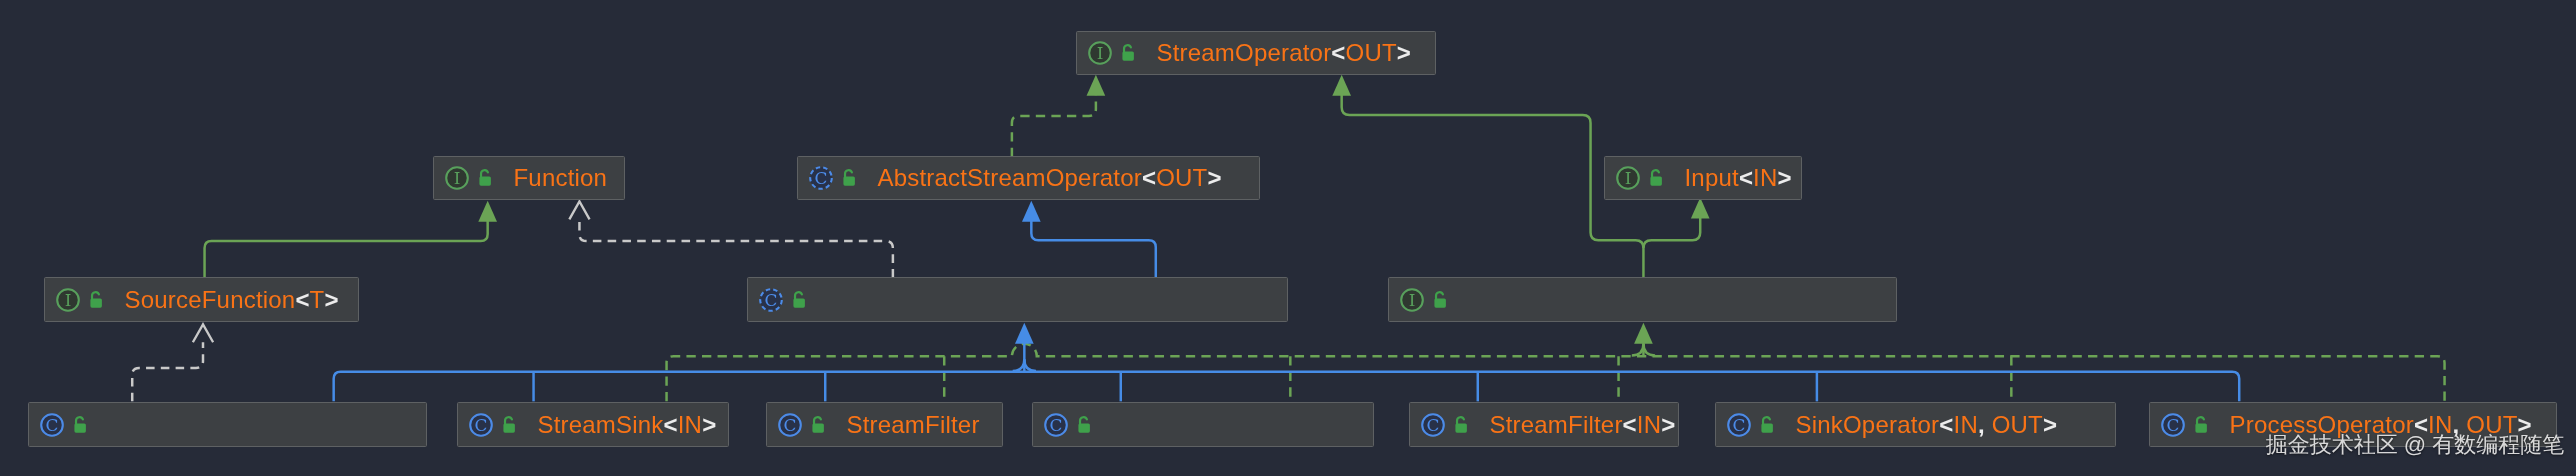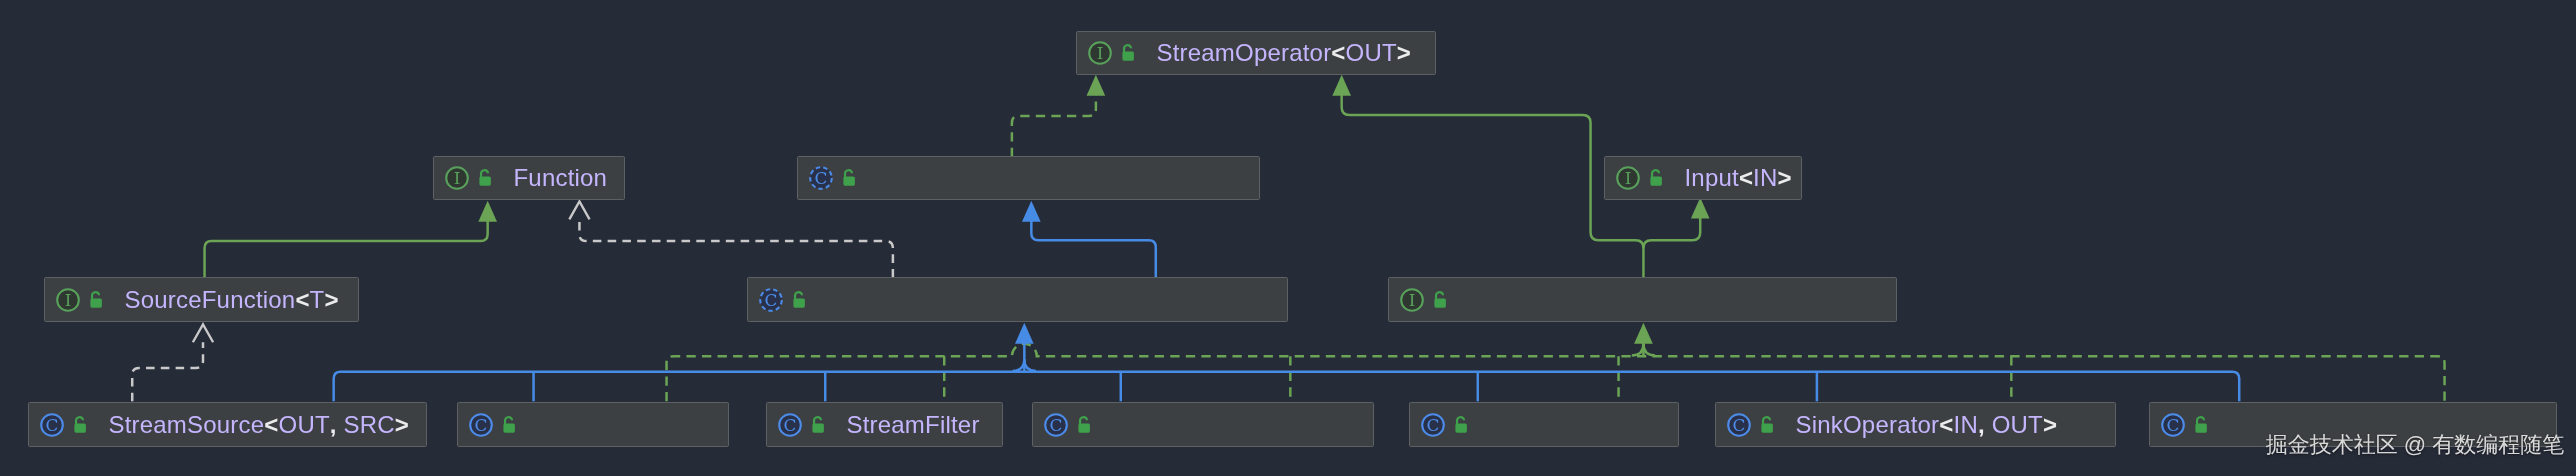--- a/index.html
+++ b/index.html
@@ -20,21 +20,21 @@
     border-radius:1.6px;
     box-sizing:border-box;
     display:flex;align-items:center;
     padding:0 14px 0 10px;
     gap:7px;
     white-space:nowrap;
     cursor:default;
   }
   .node .icon{display:flex;align-items:center;flex:none;}
   .label{margin-left:13.2px;font-size:24px;letter-spacing:0.2px;}
-  .nm{color:#c4b5fd;text-align:center;}
+  .nm{color:#f97316;text-align:center;}
   .br{color:#ECECEC;font-weight:600;}
   #watermark{
     position:absolute;right:11.7px;bottom:16px;z-index:3;
     font-size:22px;color:rgba(232,232,232,.92);
     text-shadow:0 0.8px 2.3px rgba(0,0,0,.6);
     font-family:"Liberation Sans", sans-serif;
   }
 </style>
 </head>
 <body>
@@ -112,20 +112,21 @@
             <circle cx="10" cy="10" r="8.3" fill="#283149" stroke="#4C8BE8" stroke-width="1.6" stroke-dasharray="3.4 2.4"></circle>
             <text x="10" y="14.6" text-anchor="middle" font-size="13" font-family="'DejaVu Serif',serif" fill="#4C8BE8">C</text>
           </svg>
         </span>
         <span class="icon">
           <svg width="16.3" height="19.5" viewBox="0 0 14 17">
             <path d="M3.4 7.6 V5.0 a3.1 3.1 0 0 1 6 -1.1" fill="none" stroke="#3FA14B" stroke-width="1.9" stroke-linecap="round"></path>
             <rect x="2" y="7.4" width="10" height="8" rx="1.4" fill="#3FA14B"></rect>
           </svg>
         </span>
+        <span class="label"><span class="nm">AbstractStreamOperator</span><span class="br">&lt;</span><span class="nm">OUT</span><span class="br">&gt;</span></span>
       </div>
       <div class="node" style="left: 1604px; top: 156px; width: 198px; height: 44px;">
         <span class="icon">
           <svg width="26" height="26" viewBox="0 0 20 20">
             <circle cx="10" cy="10" r="8.3" fill="#2F3830" stroke="#58A05C" stroke-width="1.6"></circle>
             <text x="10" y="14.6" text-anchor="middle" font-size="13" font-family="'DejaVu Serif',serif" fill="#58A05C">I</text>
           </svg>
         </span>
         <span class="icon">
           <svg width="16.3" height="19.5" viewBox="0 0 14 17">
@@ -184,35 +185,35 @@
             <circle cx="10" cy="10" r="8.3" fill="#283149" stroke="#4C8BE8" stroke-width="1.6"></circle>
             <text x="10" y="14.6" text-anchor="middle" font-size="13" font-family="'DejaVu Serif',serif" fill="#4C8BE8">C</text>
           </svg>
         </span>
         <span class="icon">
           <svg width="16.3" height="19.5" viewBox="0 0 14 17">
             <path d="M3.4 7.6 V5.0 a3.1 3.1 0 0 1 6 -1.1" fill="none" stroke="#3FA14B" stroke-width="1.9" stroke-linecap="round"></path>
             <rect x="2" y="7.4" width="10" height="8" rx="1.4" fill="#3FA14B"></rect>
           </svg>
         </span>
-        <span class="label"><span class="nm">StreamSource</span><span class="br">&lt;</span><span class="nm">OUT</span><span class="br">, </span><span class="nm">SRC</span><span class="br">&gt;</span></span>
       </div>
       <div class="node" style="left: 457px; top: 402px; width: 272px; height: 45px;">
         <span class="icon">
           <svg width="26" height="26" viewBox="0 0 20 20">
             <circle cx="10" cy="10" r="8.3" fill="#283149" stroke="#4C8BE8" stroke-width="1.6"></circle>
             <text x="10" y="14.6" text-anchor="middle" font-size="13" font-family="'DejaVu Serif',serif" fill="#4C8BE8">C</text>
           </svg>
         </span>
         <span class="icon">
           <svg width="16.3" height="19.5" viewBox="0 0 14 17">
             <path d="M3.4 7.6 V5.0 a3.1 3.1 0 0 1 6 -1.1" fill="none" stroke="#3FA14B" stroke-width="1.9" stroke-linecap="round"></path>
             <rect x="2" y="7.4" width="10" height="8" rx="1.4" fill="#3FA14B"></rect>
           </svg>
         </span>
+        <span class="label"><span class="nm">StreamSink</span><span class="br">&lt;</span><span class="nm">IN</span><span class="br">&gt;</span></span>
       </div>
       <div class="node" style="left: 766px; top: 402px; width: 237px; height: 45px;">
         <span class="icon">
           <svg width="26" height="26" viewBox="0 0 20 20">
             <circle cx="10" cy="10" r="8.3" fill="#283149" stroke="#4C8BE8" stroke-width="1.6"></circle>
             <text x="10" y="14.6" text-anchor="middle" font-size="13" font-family="'DejaVu Serif',serif" fill="#4C8BE8">C</text>
           </svg>
         </span>
         <span class="icon">
           <svg width="16.3" height="19.5" viewBox="0 0 14 17">
@@ -242,20 +243,21 @@
             <circle cx="10" cy="10" r="8.3" fill="#283149" stroke="#4C8BE8" stroke-width="1.6"></circle>
             <text x="10" y="14.6" text-anchor="middle" font-size="13" font-family="'DejaVu Serif',serif" fill="#4C8BE8">C</text>
           </svg>
         </span>
         <span class="icon">
           <svg width="16.3" height="19.5" viewBox="0 0 14 17">
             <path d="M3.4 7.6 V5.0 a3.1 3.1 0 0 1 6 -1.1" fill="none" stroke="#3FA14B" stroke-width="1.9" stroke-linecap="round"></path>
             <rect x="2" y="7.4" width="10" height="8" rx="1.4" fill="#3FA14B"></rect>
           </svg>
         </span>
+        <span class="label"><span class="nm">StreamFilter</span><span class="br">&lt;</span><span class="nm">IN</span><span class="br">&gt;</span></span>
       </div>
       <div class="node" style="left: 1715px; top: 402px; width: 401px; height: 45px;">
         <span class="icon">
           <svg width="26" height="26" viewBox="0 0 20 20">
             <circle cx="10" cy="10" r="8.3" fill="#283149" stroke="#4C8BE8" stroke-width="1.6"></circle>
             <text x="10" y="14.6" text-anchor="middle" font-size="13" font-family="'DejaVu Serif',serif" fill="#4C8BE8">C</text>
           </svg>
         </span>
         <span class="icon">
           <svg width="16.3" height="19.5" viewBox="0 0 14 17">
@@ -271,17 +273,18 @@
             <circle cx="10" cy="10" r="8.3" fill="#283149" stroke="#4C8BE8" stroke-width="1.6"></circle>
             <text x="10" y="14.6" text-anchor="middle" font-size="13" font-family="'DejaVu Serif',serif" fill="#4C8BE8">C</text>
           </svg>
         </span>
         <span class="icon">
           <svg width="16.3" height="19.5" viewBox="0 0 14 17">
             <path d="M3.4 7.6 V5.0 a3.1 3.1 0 0 1 6 -1.1" fill="none" stroke="#3FA14B" stroke-width="1.9" stroke-linecap="round"></path>
             <rect x="2" y="7.4" width="10" height="8" rx="1.4" fill="#3FA14B"></rect>
           </svg>
         </span>
+        <span class="label"><span class="nm">ProcessOperator</span><span class="br">&lt;</span><span class="nm">IN</span><span class="br">, </span><span class="nm">OUT</span><span class="br">&gt;</span></span>
       </div>
     </div>
   <div id="watermark">掘金技术社区 @ 有数编程随笔</div>
 </div>
 
 
 </body></html>

